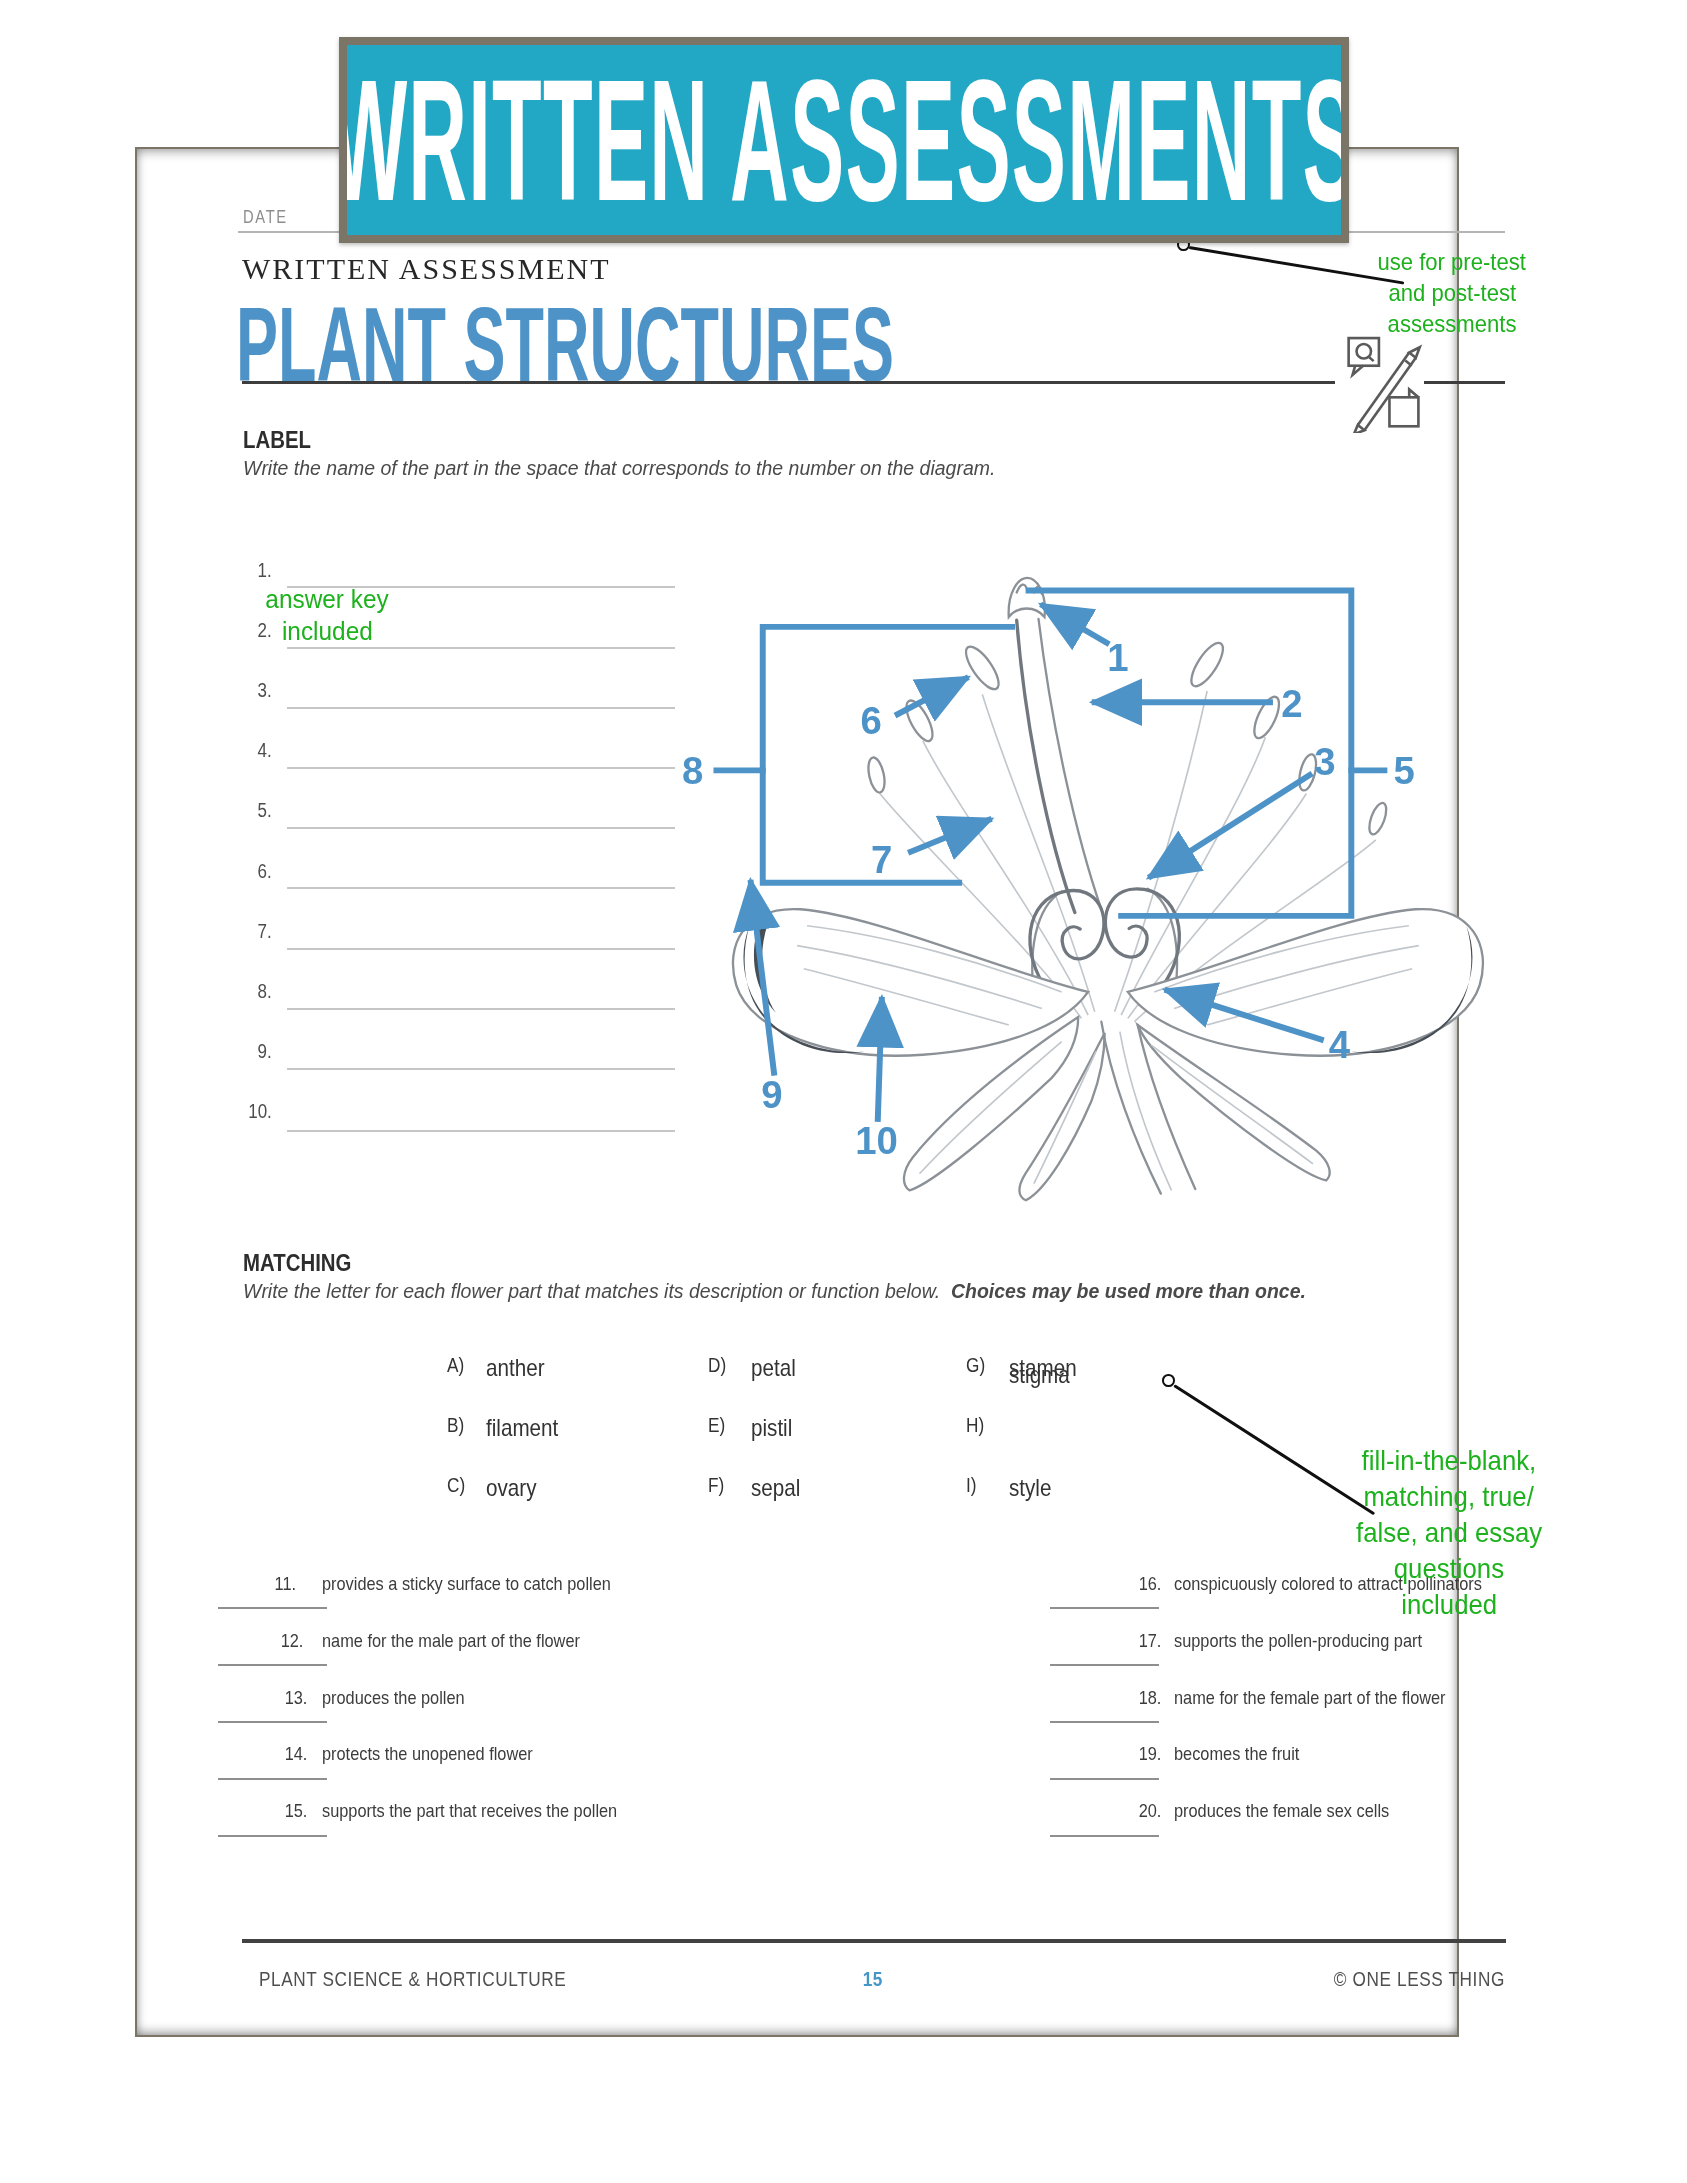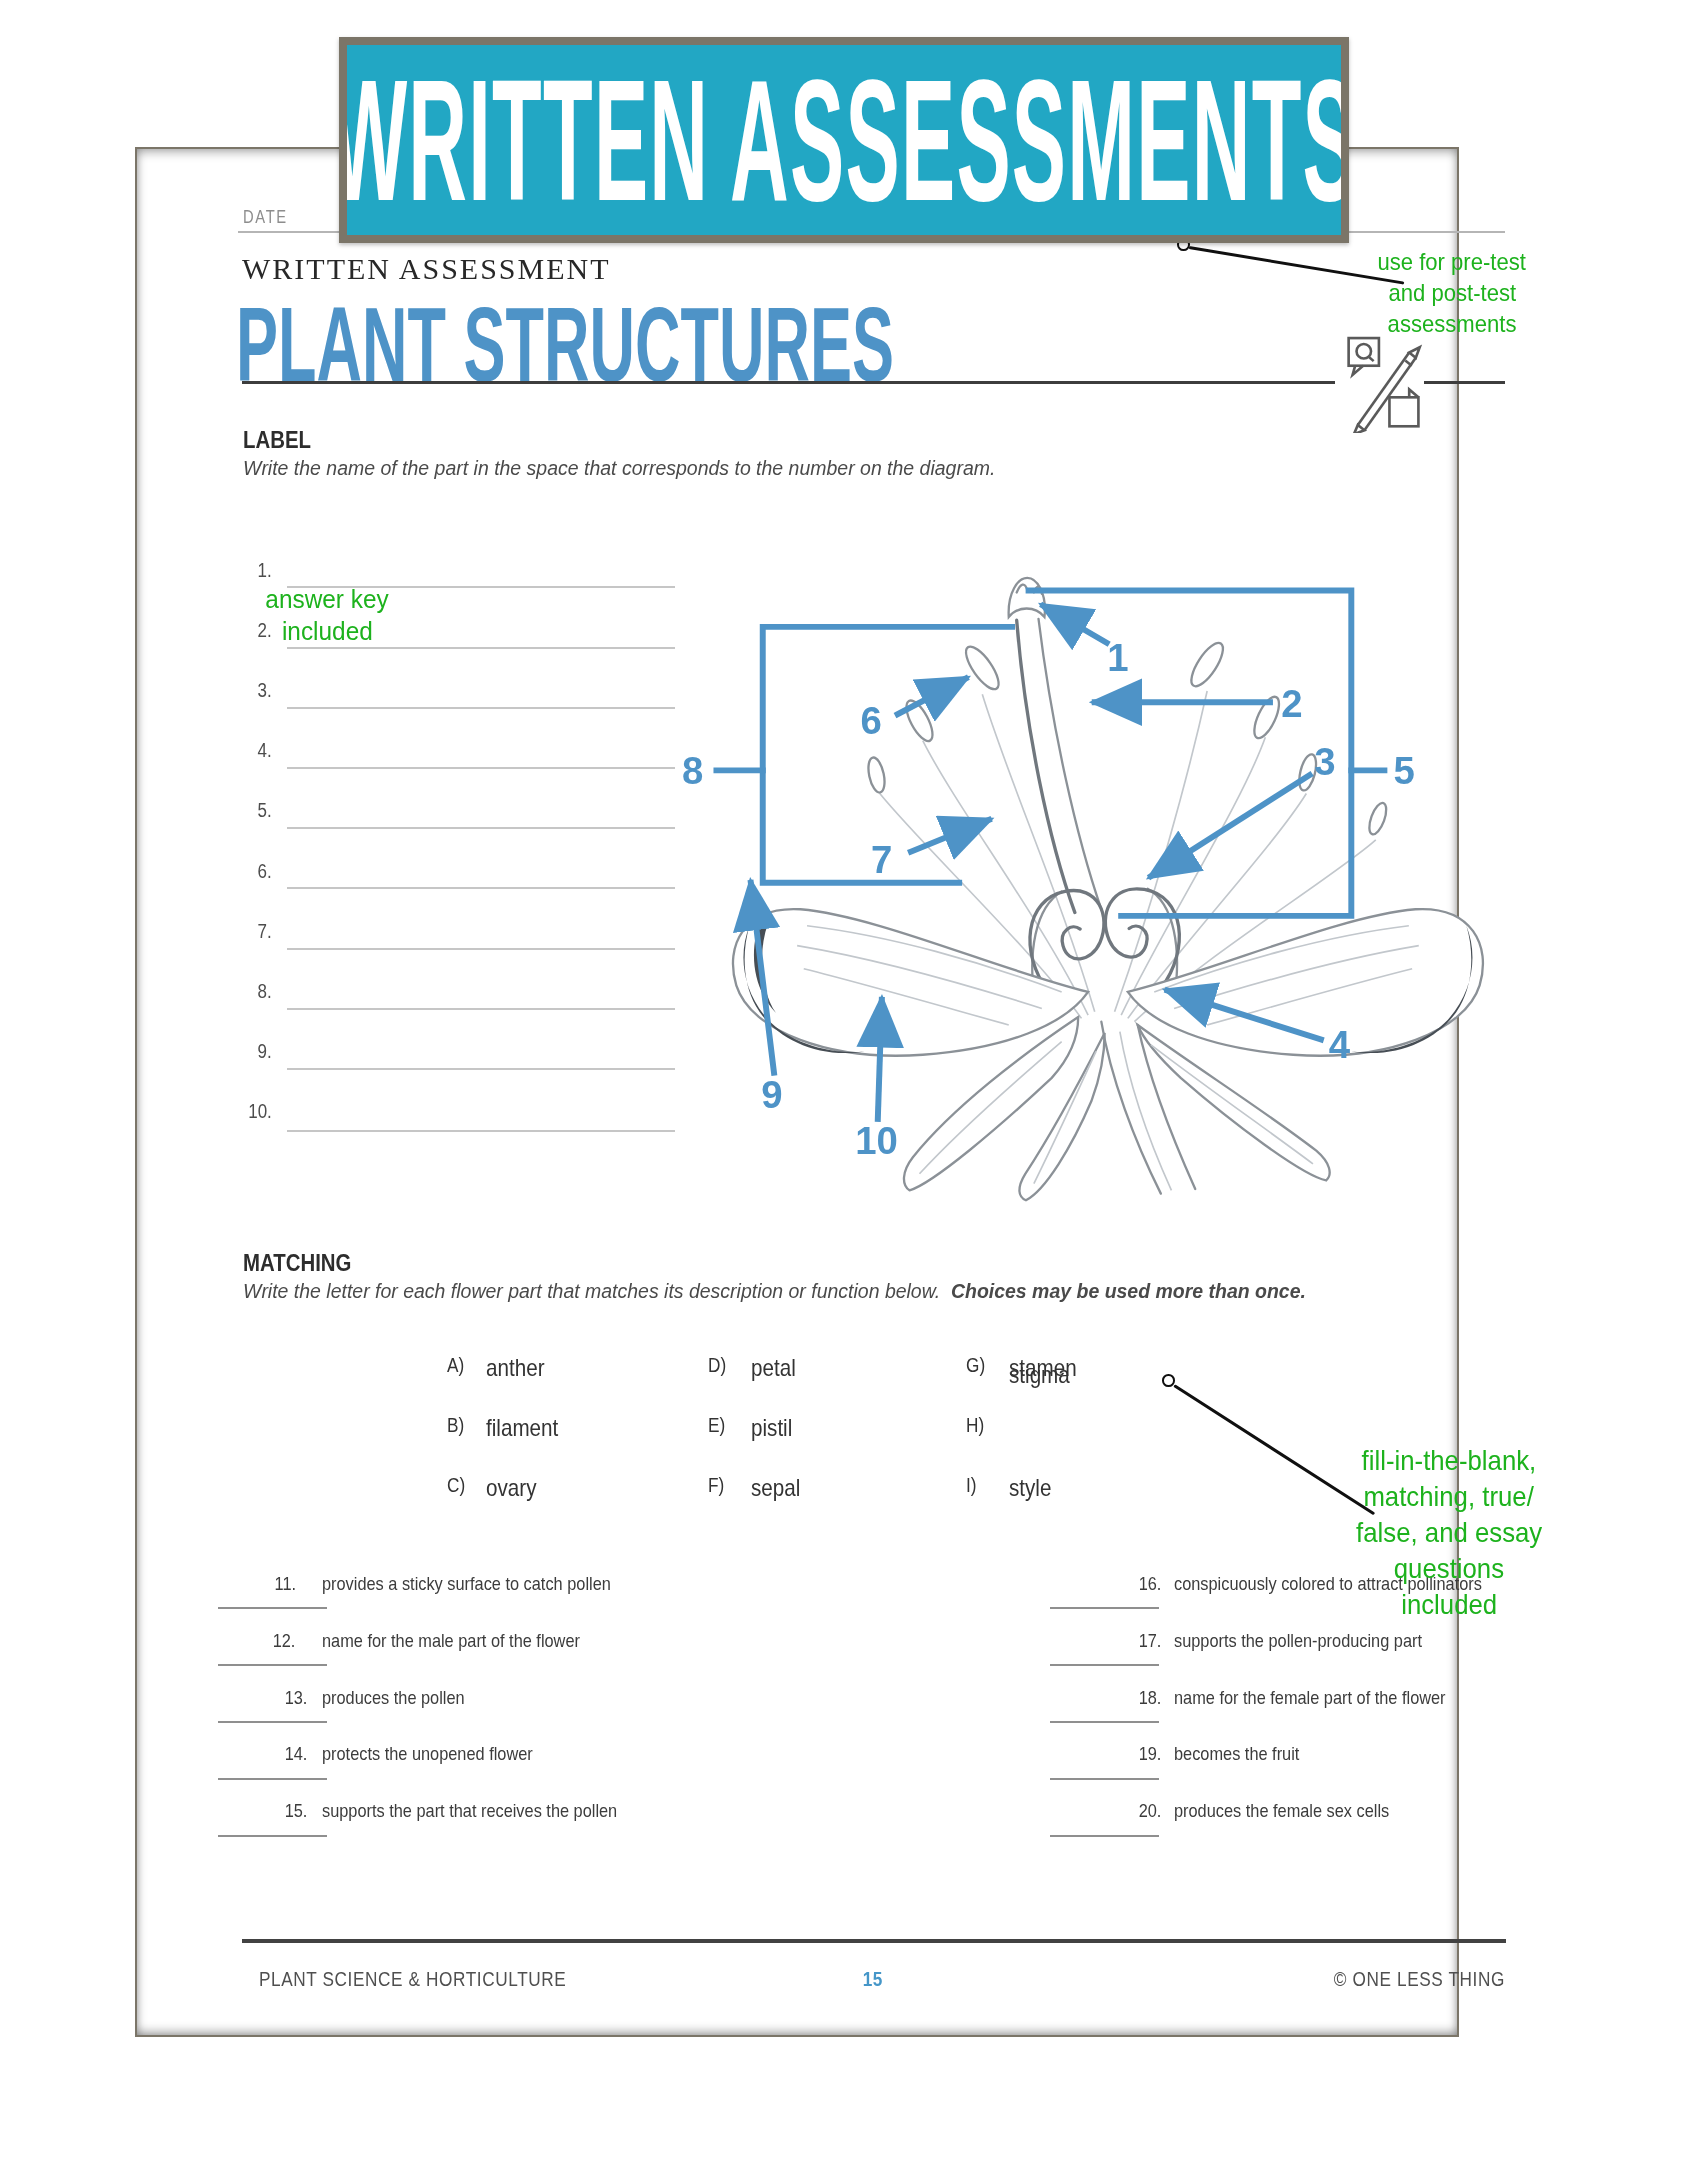--- a/index.html
+++ b/index.html
@@ -277,21 +277,21 @@
     <div class="abs choice-text" style="left:872px; top:1205px;"><span>stamen</span></div>
     <div class="abs choice-letter" style="left:829px; top:1265px;"><span>H)</span></div>
     <div class="abs choice-text" style="left:872px; top:1212px;"><span>stigma</span></div>
     <div class="abs choice-letter" style="left:829px; top:1325px;"><span>I)</span></div>
     <div class="abs choice-text" style="left:872px; top:1325px;"><span>style</span></div>
 
     <div class="abs m-blank" style="left:81px; top:1458px;"></div>
     <div class="abs q-num" style="left:124px; top:1424px;text-align:center;"><span>11.</span></div>
     <div class="abs q-text" style="left:185px; top:1424px;"><span>provides a sticky surface to catch pollen</span></div>
     <div class="abs m-blank" style="left:81px; top:1515px;"></div>
-    <div class="abs q-num" style="left:112px; top:1481px;"><span>12.</span></div>
+    <div class="abs q-num" style="left:120px; top:1481px;"><span>12.</span></div>
     <div class="abs q-text" style="left:185px; top:1481px;"><span>name for the male part of the flower</span></div>
     <div class="abs m-blank" style="left:81px; top:1572px;"></div>
     <div class="abs q-num" style="left:124px; top:1538px;"><span>13.</span></div>
     <div class="abs q-text" style="left:185px; top:1538px;"><span>produces the pollen</span></div>
     <div class="abs m-blank" style="left:81px; top:1629px;"></div>
     <div class="abs q-num" style="left:124px; top:1594px;"><span>14.</span></div>
     <div class="abs q-text" style="left:185px; top:1594px;"><span>protects the unopened flower</span></div>
     <div class="abs m-blank" style="left:81px; top:1686px;"></div>
     <div class="abs q-num" style="left:124px; top:1651px;"><span>15.</span></div>
     <div class="abs q-text" style="left:185px; top:1651px;"><span>supports the part that receives the pollen</span></div>

